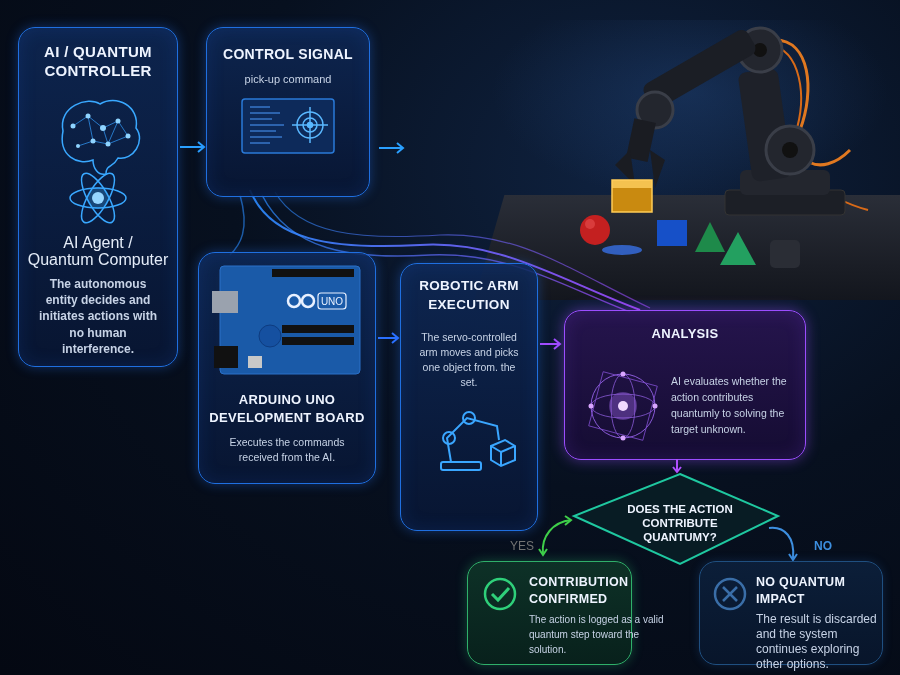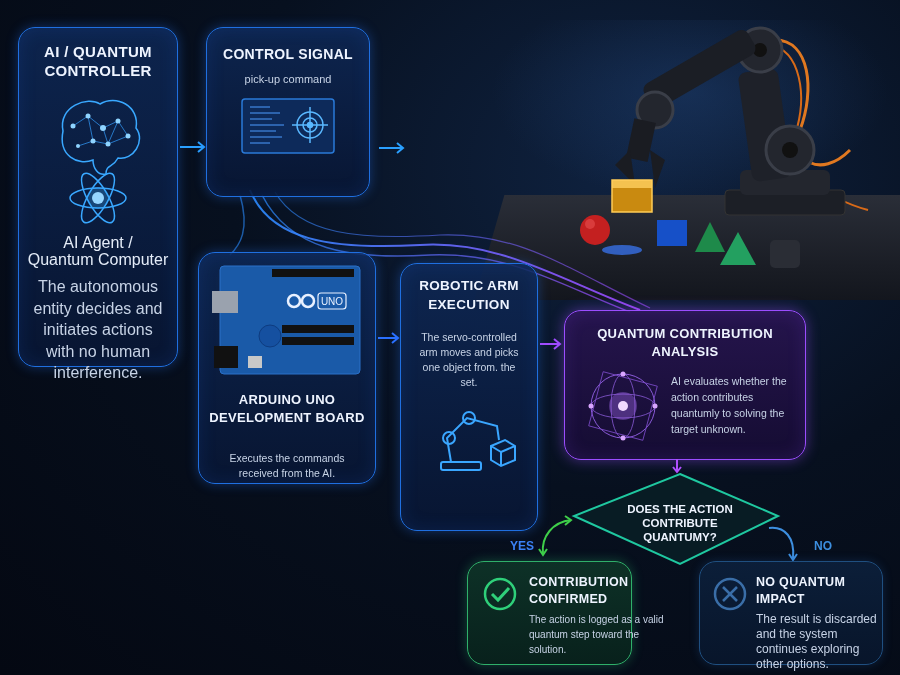--- a/index.html
+++ b/index.html
@@ -113,21 +113,21 @@
       <ellipse rx="28" ry="10" fill="none" stroke="#39a8ff" stroke-width="1.5" transform="rotate(60)"></ellipse>
       <ellipse rx="28" ry="10" fill="none" stroke="#39a8ff" stroke-width="1.5" transform="rotate(-60)"></ellipse>
       <circle r="6" fill="#bfe8ff"></circle>
       <circle r="11" fill="#39a8ff" opacity="0.3"></circle>
     </g>
   </svg>
   <div style="font-size:16px;color:#e4ecf8;line-height:17px;margin-top:4px;">
     <div>AI Agent /</div>
     <div>Quantum Computer</div>
   </div>
-  <div class="desc" style="font-size:16px;padding:0 14px;margin-top:8px;">The autonomous entity decides and initiates actions with no human interference.</div>
+  <div class="desc" style="font-size:12px;padding:0 14px;margin-top:8px;font-weight:bold;">The autonomous entity decides and initiates actions with no human interference.</div>
 </div>
 
 <svg class="arrow" width="30" height="14" style="left:178px;top:140px;">
   <line x1="2" y1="7" x2="26" y2="7" stroke="#2aa0ff" stroke-width="2"></line>
   <polyline points="20,2 26,7 20,12" fill="none" stroke="#2aa0ff" stroke-width="2"></polyline>
 </svg>
 
 <div class="card" style="left:206px;top:27px;width:164px;height:170px;">
   <div class="title" style="font-size:14px;margin-top:18px;">CONTROL SIGNAL</div>
   <div class="desc" style="font-size:11px;margin-top:10px;line-height:15px;">
@@ -173,21 +173,21 @@
         <circle cx="96" cy="40" r="6"></circle>
     </g>
     <rect x="106" y="32" width="28" height="16" rx="3" fill="none" stroke="#e8f0ff" stroke-width="1.2"></rect>
     <text x="120" y="44" font-size="10" fill="#e8f0ff" text-anchor="middle" font-family="Liberation Sans, sans-serif">UNO</text>
     <rect x="36" y="95" width="14" height="12" fill="#c8c8c8"></rect>
   </svg>
   <div class="title" style="font-size:13px;line-height:18px;margin-top:6px;">
     <div>ARDUINO UNO</div>
     <div>DEVELOPMENT BOARD</div>
   </div>
-  <div class="desc" style="font-size:10.5px;margin-top:24px;line-height:15px;">
+  <div class="desc" style="font-size:10.5px;margin-top:8px;line-height:15px;">
     <div>Executes the commands</div>
     <div>received from the AI.</div>
   </div>
 </div>
 
 <svg class="arrow" width="26" height="14" style="left:376px;top:331px;">
   <line x1="2" y1="7" x2="22" y2="7" stroke="#2a70ff" stroke-width="2"></line>
   <polyline points="16,2 22,7 16,12" fill="none" stroke="#2a70ff" stroke-width="2"></polyline>
 </svg>
 
@@ -211,21 +211,20 @@
   </svg>
 </div>
 
 <svg class="arrow" width="26" height="14" style="left:538px;top:337px;">
   <line x1="2" y1="7" x2="22" y2="7" stroke="#a04cff" stroke-width="2"></line>
   <polyline points="16,2 22,7 16,12" fill="none" stroke="#a04cff" stroke-width="2"></polyline>
 </svg>
 
 <div class="card" style="left:564px;top:310px;width:242px;height:150px;border-color:#9b4dff;background:linear-gradient(180deg, rgba(40,20,80,0.9), rgba(22,12,52,0.92));box-shadow:0 0 14px rgba(155,77,255,0.45), inset 0 0 18px rgba(120,60,220,0.2);">
   <div class="title" style="font-size:13px;line-height:18px;margin-top:14px;">
-    <div>QUANTUM CONTRIBUTION</div>
     <div>ANALYSIS</div>
   </div>
   <svg width="80" height="80" style="position:absolute;left:18px;top:55px">
     <circle cx="40" cy="40" r="32" fill="none" stroke="#8a5ad8" stroke-width="1"></circle>
     <ellipse cx="40" cy="40" rx="32" ry="12" fill="none" stroke="#8a5ad8" stroke-width="0.8"></ellipse>
     <ellipse cx="40" cy="40" rx="12" ry="32" fill="none" stroke="#8a5ad8" stroke-width="0.8"></ellipse>
     <rect x="12" y="12" width="56" height="56" fill="none" stroke="#7a4ac8" stroke-width="0.8" transform="rotate(15 40 40)"></rect>
     <circle cx="40" cy="40" r="14" fill="#b070ff" opacity="0.35"></circle>
     <circle cx="40" cy="40" r="5" fill="#f0d8ff"></circle>
     <g fill="#d9a6ff">
@@ -250,21 +249,21 @@
   <div>DOES THE ACTION</div>
   <div>CONTRIBUTE</div>
   <div>QUANTUMY?</div>
 </div>
 
 <svg class="arrow" width="40" height="44" style="left:535px;top:514px;">
   <path d="M8 40 C 6 22, 18 8, 36 6" fill="none" stroke="#3fcf4a" stroke-width="2"></path>
   <polyline points="30,2 36,6 30,11" fill="none" stroke="#3fcf4a" stroke-width="2"></polyline>
   <polyline points="4,35 8,41 12,35" fill="none" stroke="#3fcf4a" stroke-width="2"></polyline>
 </svg>
-<div style="position:absolute;left:510px;top:539px;font-size:12px;font-weight:bold;color:#3b82f6;">YES</div>
+<div style="position:absolute;left:510px;top:539px;font-size:12px;font-weight:normal;color:#737373;">YES</div>
 
 <svg class="arrow" width="40" height="44" style="left:765px;top:524px;">
   <path d="M4 4 C 20 2, 30 14, 28 34" fill="none" stroke="#3d8fe0" stroke-width="2"></path>
   <polyline points="24,30 28,36 32,30" fill="none" stroke="#3d8fe0" stroke-width="2"></polyline>
 </svg>
 <div style="position:absolute;left:802px;top:539px;font-size:12px;font-weight:bold;color:#3d8fe0;padding-left:12px;">NO</div>
 
 <div class="card" style="left:467px;top:561px;width:165px;height:104px;text-align:left;border-color:#2fb06a;background:linear-gradient(180deg, rgba(14,52,40,0.92), rgba(8,34,28,0.94));box-shadow:0 0 12px rgba(47,208,122,0.3);">
   <svg width="36" height="36" style="position:absolute;left:14px;top:14px">
     <circle cx="18" cy="18" r="15" fill="none" stroke="#2fd07a" stroke-width="2.5"></circle>

